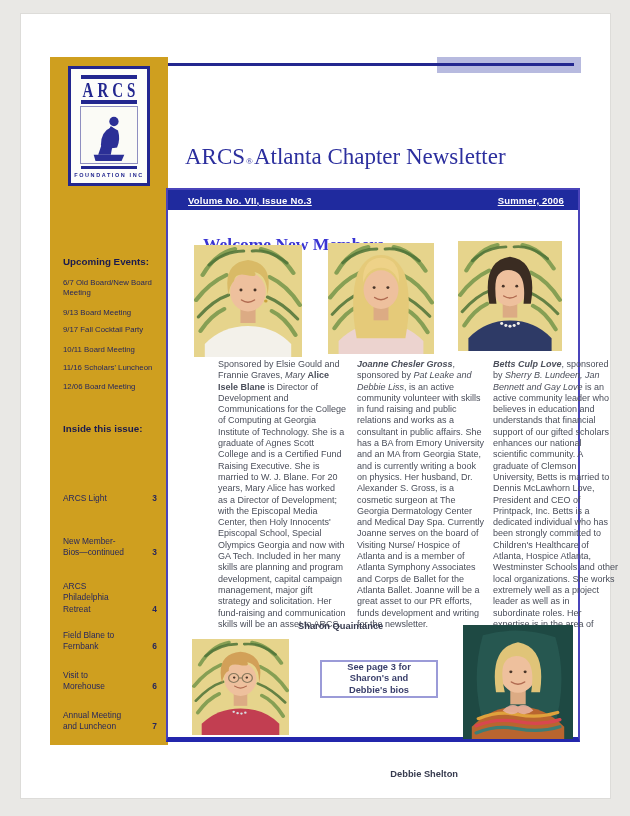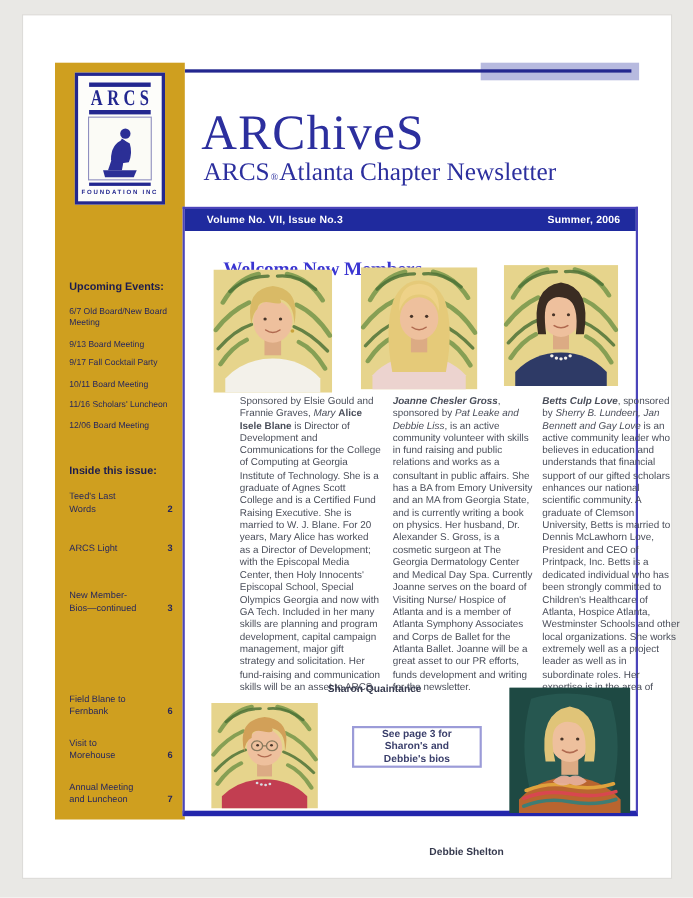--- a/index.html
+++ b/index.html
@@ -77,20 +77,21 @@
   .content{
     position:absolute;left:145px;top:174px;width:414px;height:554px;
     border:2px solid #4a44ba;border-bottom:5px solid #2326ac;
     background:#ffffff;box-sizing:border-box;
   }
   .volbar{
     position:absolute;left:0;top:0;right:0;height:20px;background:#1f2a9e;
     color:#ffffff;font-size:9.5px;font-weight:bold;letter-spacing:0.2px;
     display:flex;justify-content:space-between;align-items:center;
     padding:0 14px 0 20px;
+    text-decoration:underline;
   }
   .welcome{
     position:absolute;left:18px;top:27px;margin:17px;
     font-family:"Liberation Serif",serif;font-size:17.5px;font-weight:bold;
     color:#3a35d2;
   }
   .photo{position:absolute;line-height:0;}
   .photo svg{width:100%;height:100%;display:block;}
   .col{
     position:absolute;top:169px;
@@ -145,47 +146,46 @@
 
     <div class="sb-heading" style="top:199px">Upcoming Events:</div>
     <div class="event-item" style="top:221px">6/7 Old Board/New Board Meeting</div>
     <div class="event-item" style="top:251px">9/13 Board Meeting</div>
     <div class="event-item" style="top:268px">9/17 Fall Cocktail Party</div>
     <div class="event-item" style="top:288px">10/11 Board Meeting</div>
     <div class="event-item" style="top:306px">11/16 Scholars' Luncheon</div>
     <div class="event-item" style="top:325px">12/06 Board Meeting</div>
 
     <div class="sb-heading" style="top:366px">Inside this issue:</div>
-    <div class="toc-item" style="top:389px">
-      <span class="toc-label">Teed's Last Words</span>
-      <span class="toc-page">2</span>
-    </div>
     <div class="toc-item" style="top:436px">
       <span class="toc-label">ARCS Light</span>
       <span class="toc-page">3</span>
     </div>
     <div class="toc-item" style="top:479px">
       <span class="toc-label">New Member-Bios—continued</span>
       <span class="toc-page">3</span>
     </div>
+    <div class="toc-item" style="top:524px">
+      <span class="toc-label">ARCS Philadelphia Retreat</span>
+      <span class="toc-page">4</span>
+    </div>
     <div class="toc-item" style="top:573px">
       <span class="toc-label">Field Blane to Fernbank</span>
       <span class="toc-page">6</span>
     </div>
     <div class="toc-item" style="top:613px">
       <span class="toc-label">Visit to Morehouse</span>
       <span class="toc-page">6</span>
     </div>
     <div class="toc-item" style="top:653px">
       <span class="toc-label">Annual Meeting and Luncheon</span>
       <span class="toc-page">7</span>
     </div>
   </div>
 
-  <div class="title">ARChiveS</div>
   <div class="subtitle"><span>ARCS</span><span class="reg">®</span><span>Atlanta Chapter Newsletter</span></div>
 
   <div class="content">
     <div class="volbar">
       <span>Volume No. VII, Issue No.3</span>
       <span>Summer, 2006</span>
     </div>
 
     <h2 class="welcome">Welcome New Members</h2>
 

